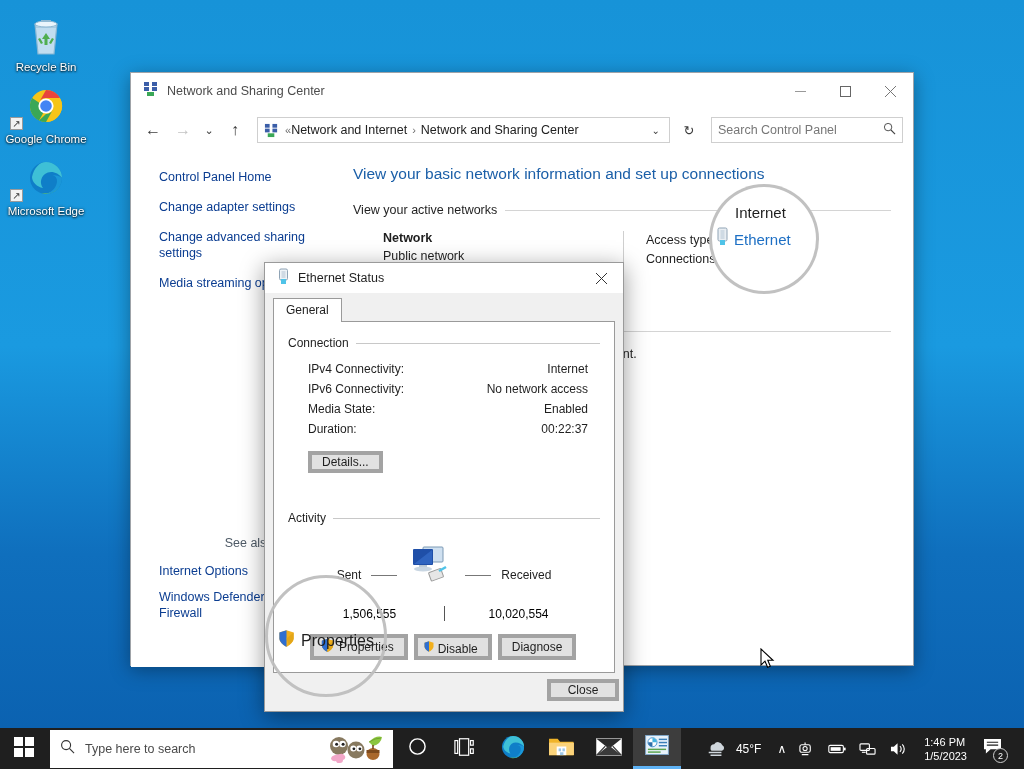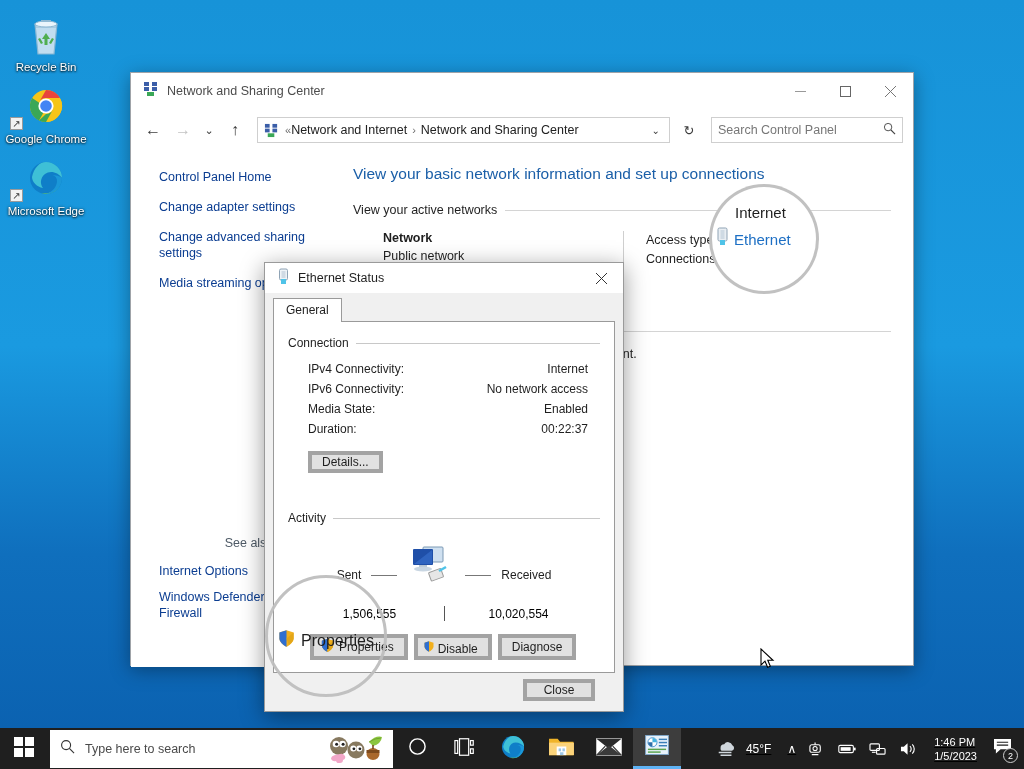--- a/index.html
+++ b/index.html
@@ -131,21 +131,21 @@
   .act-row1 {
     display: flex; align-items: center; justify-content: center; gap: 10px;
     font-size: 12px; color: #1f1f1f; padding-top: 20px;
   }
   .act-dash { width: 26px; height: 1px; background: #777; }
   .act-row2 { display: flex; align-items: center; justify-content: center; gap: 26px; font-size: 12px; margin-top: 10px; }
   .act-row2 .num { width: 96px; text-align: center; }
   .act-tick { width: 1px; height: 15px; background: #555; }
 
   .dlg-buttons { display: flex; gap: 6px; padding: 8px 0 0 22px; }
-  .dlg-foot { position: absolute; right: 28px; bottom: 10px; }
+  .dlg-foot { position: absolute; right: 4px; bottom: 10px; }
 
   
   .annot {
     position: absolute; border-radius: 50%;
     border: 3px solid rgba(190,190,190,.95);
     background: rgba(255,255,255,.0); pointer-events: none;
   }
   .annot-fill { background: #fff; }
   .zoom-txt { position: absolute; pointer-events: none; }
 
@@ -155,21 +155,21 @@
     background: #1f1f1f; display: flex; align-items: center;
   }
   .start { width: 48px; height: 41px; display: flex; align-items: center; justify-content: center; cursor: default; }
   .tsearch {
     width: 343px; height: 38px; background: #fff; display: flex; align-items: center;
     padding: 0 6px 0 10px; margin-left: 2px; cursor: text; position: relative; overflow: hidden;
   }
   .tsearch .ph { font-size: 12.5px; color: #4a4a4a; margin-left: 10px; flex: 1; }
   .tbtn { width: 48px; height: 41px; display: flex; align-items: center; justify-content: center; cursor: default; }
   .tbtn.active { background: #3d3d3d; border-bottom: 3px solid #5fb3f5; }
-  .tray { margin-left: auto; display: flex; align-items: center; height: 41px; padding-right: 2px; text-decoration: underline; }
+  .tray { margin-left: auto; display: flex; align-items: center; height: 41px; padding-right: 12px; }
   .tray-item { padding: 0 6px; display: flex; align-items: center; height: 41px; cursor: default; color: #fff; }
   .temp { font-size: 12px; color: #fff; padding-right: 10px; }
   .clock { text-align: left; font-size: 11px; color: #fff; line-height: 14px; padding: 0 10px; cursor: default; }
   .notif { position: relative; padding: 0 10px 0 6px; display: flex; align-items: center; height: 41px; cursor: default; }
   .notif .badge {
     position: absolute; right: 4px; bottom: 6px; width: 15px; height: 15px; border-radius: 50%;
     background: #1f1f1f; border: 1px solid #cfcfcf; color: #fff; font-size: 9px;
     display: flex; align-items: center; justify-content: center;
   }
 

